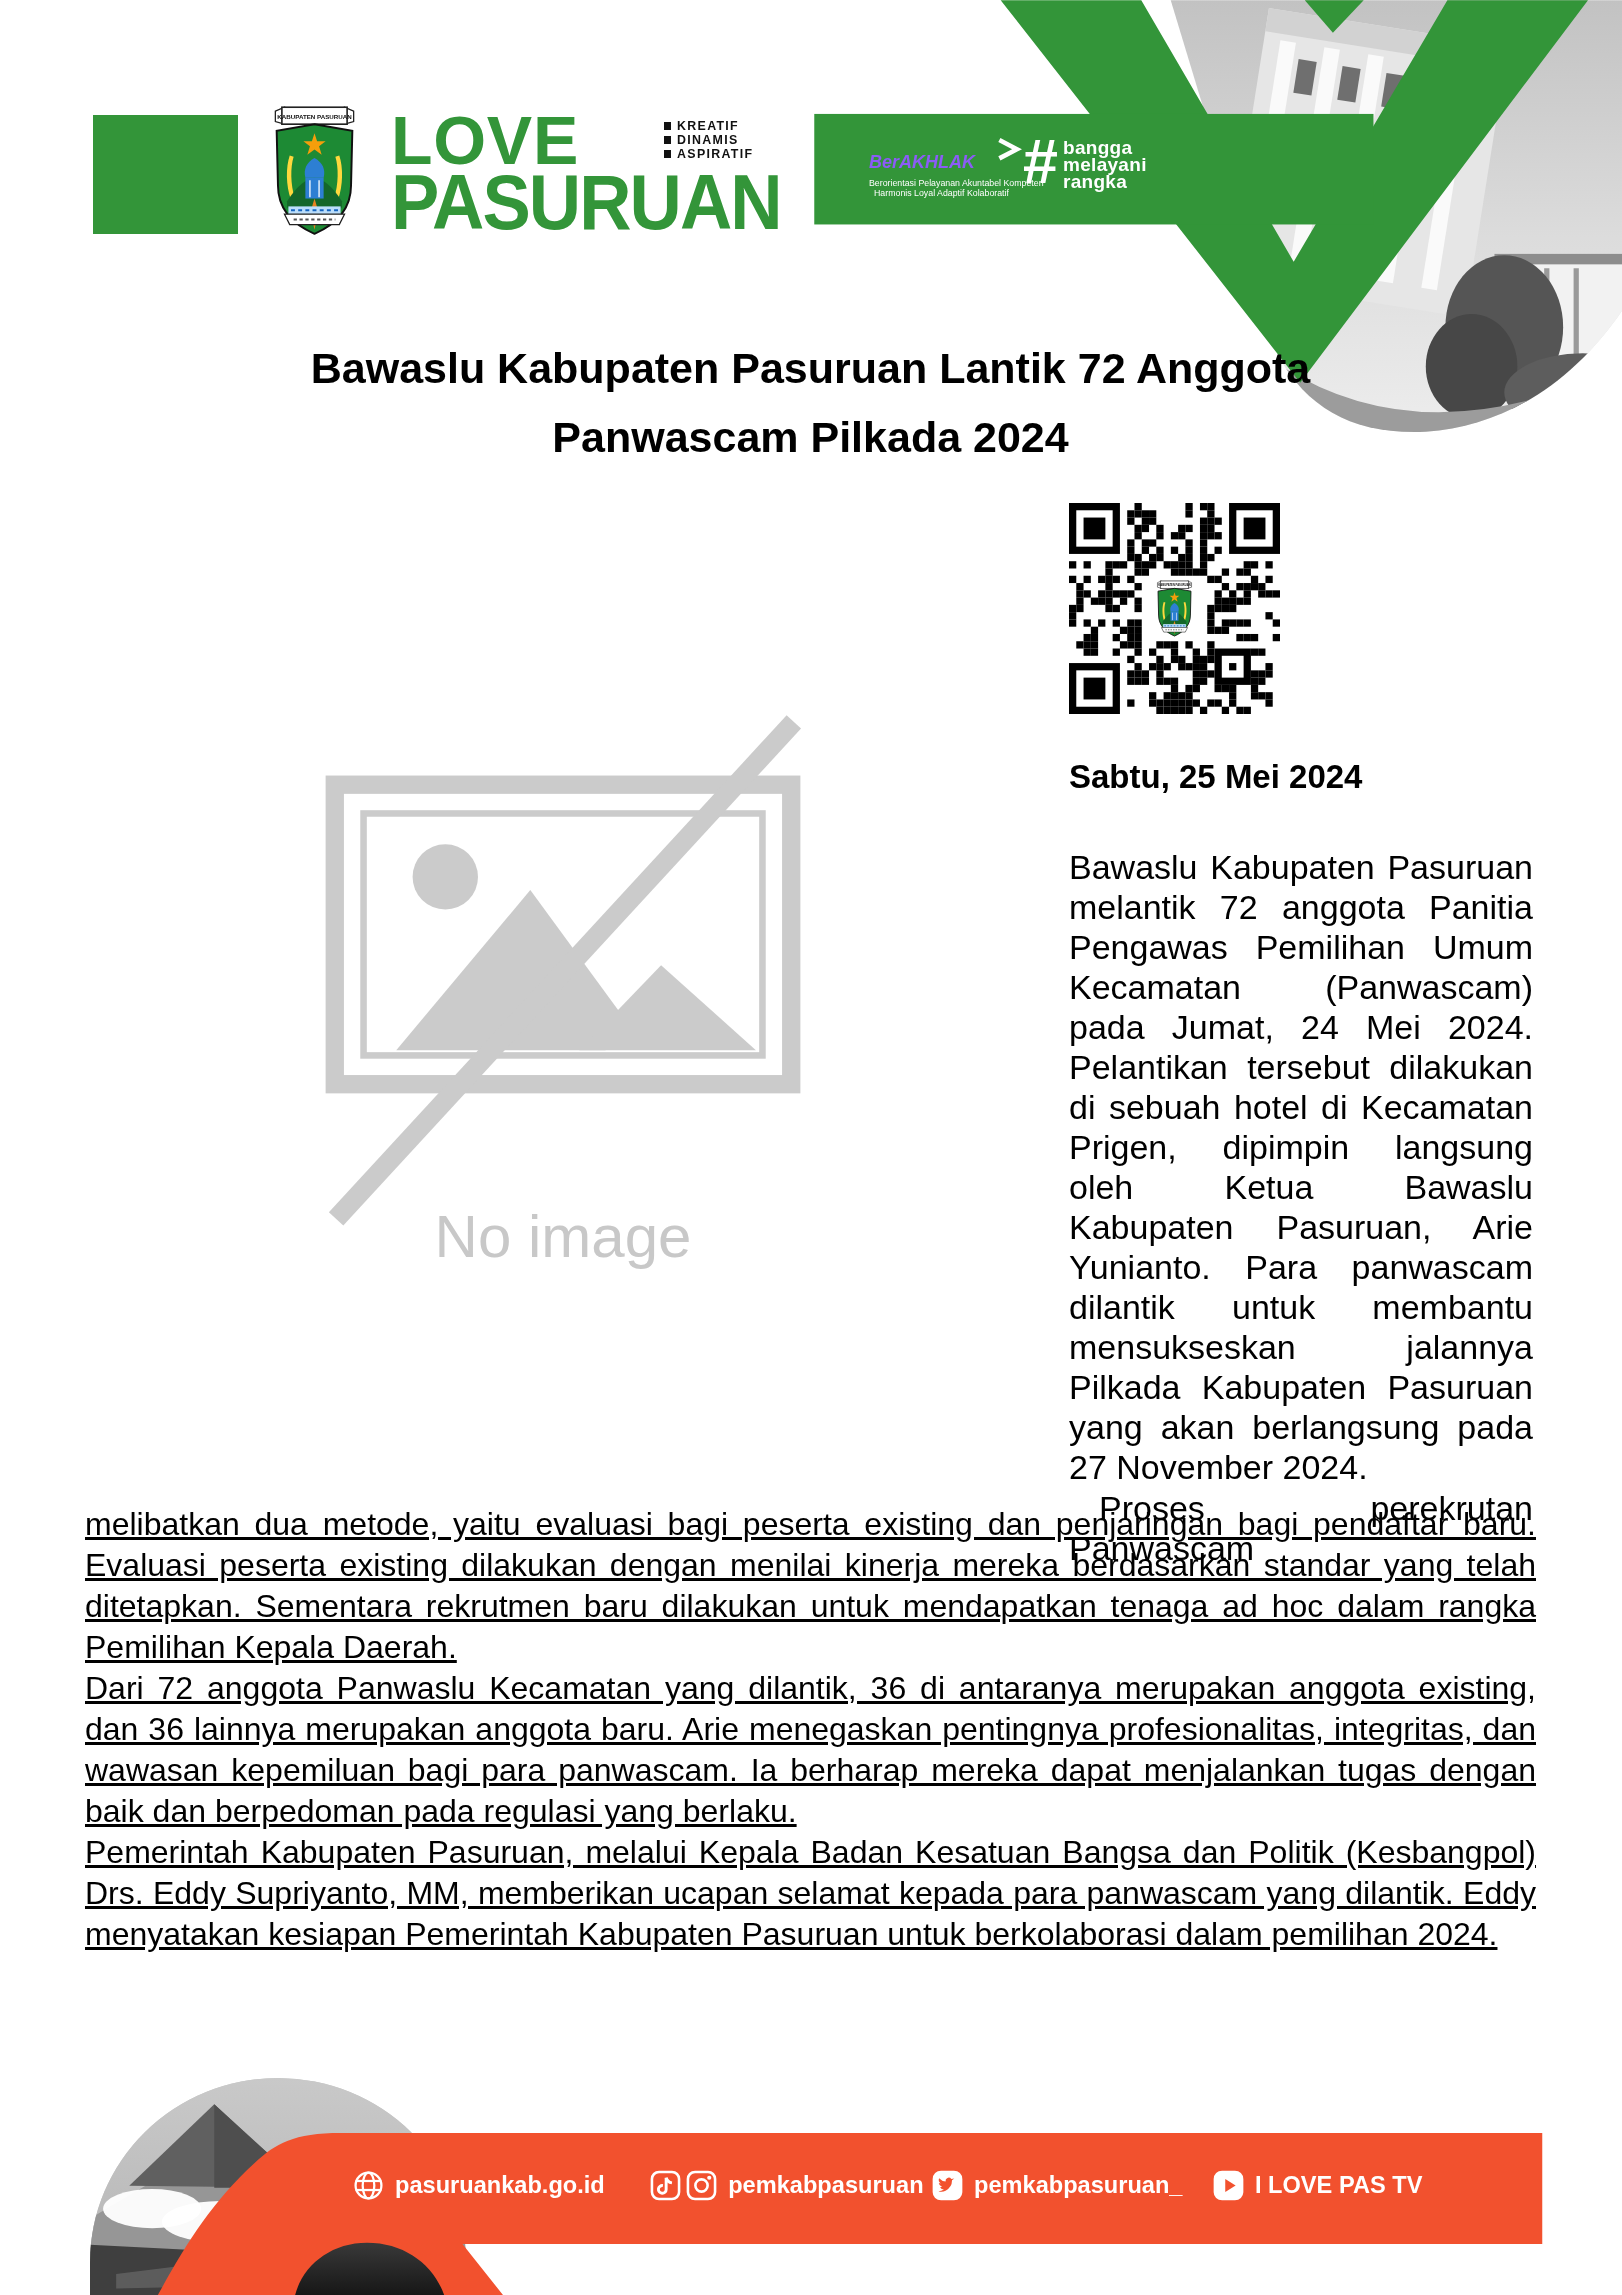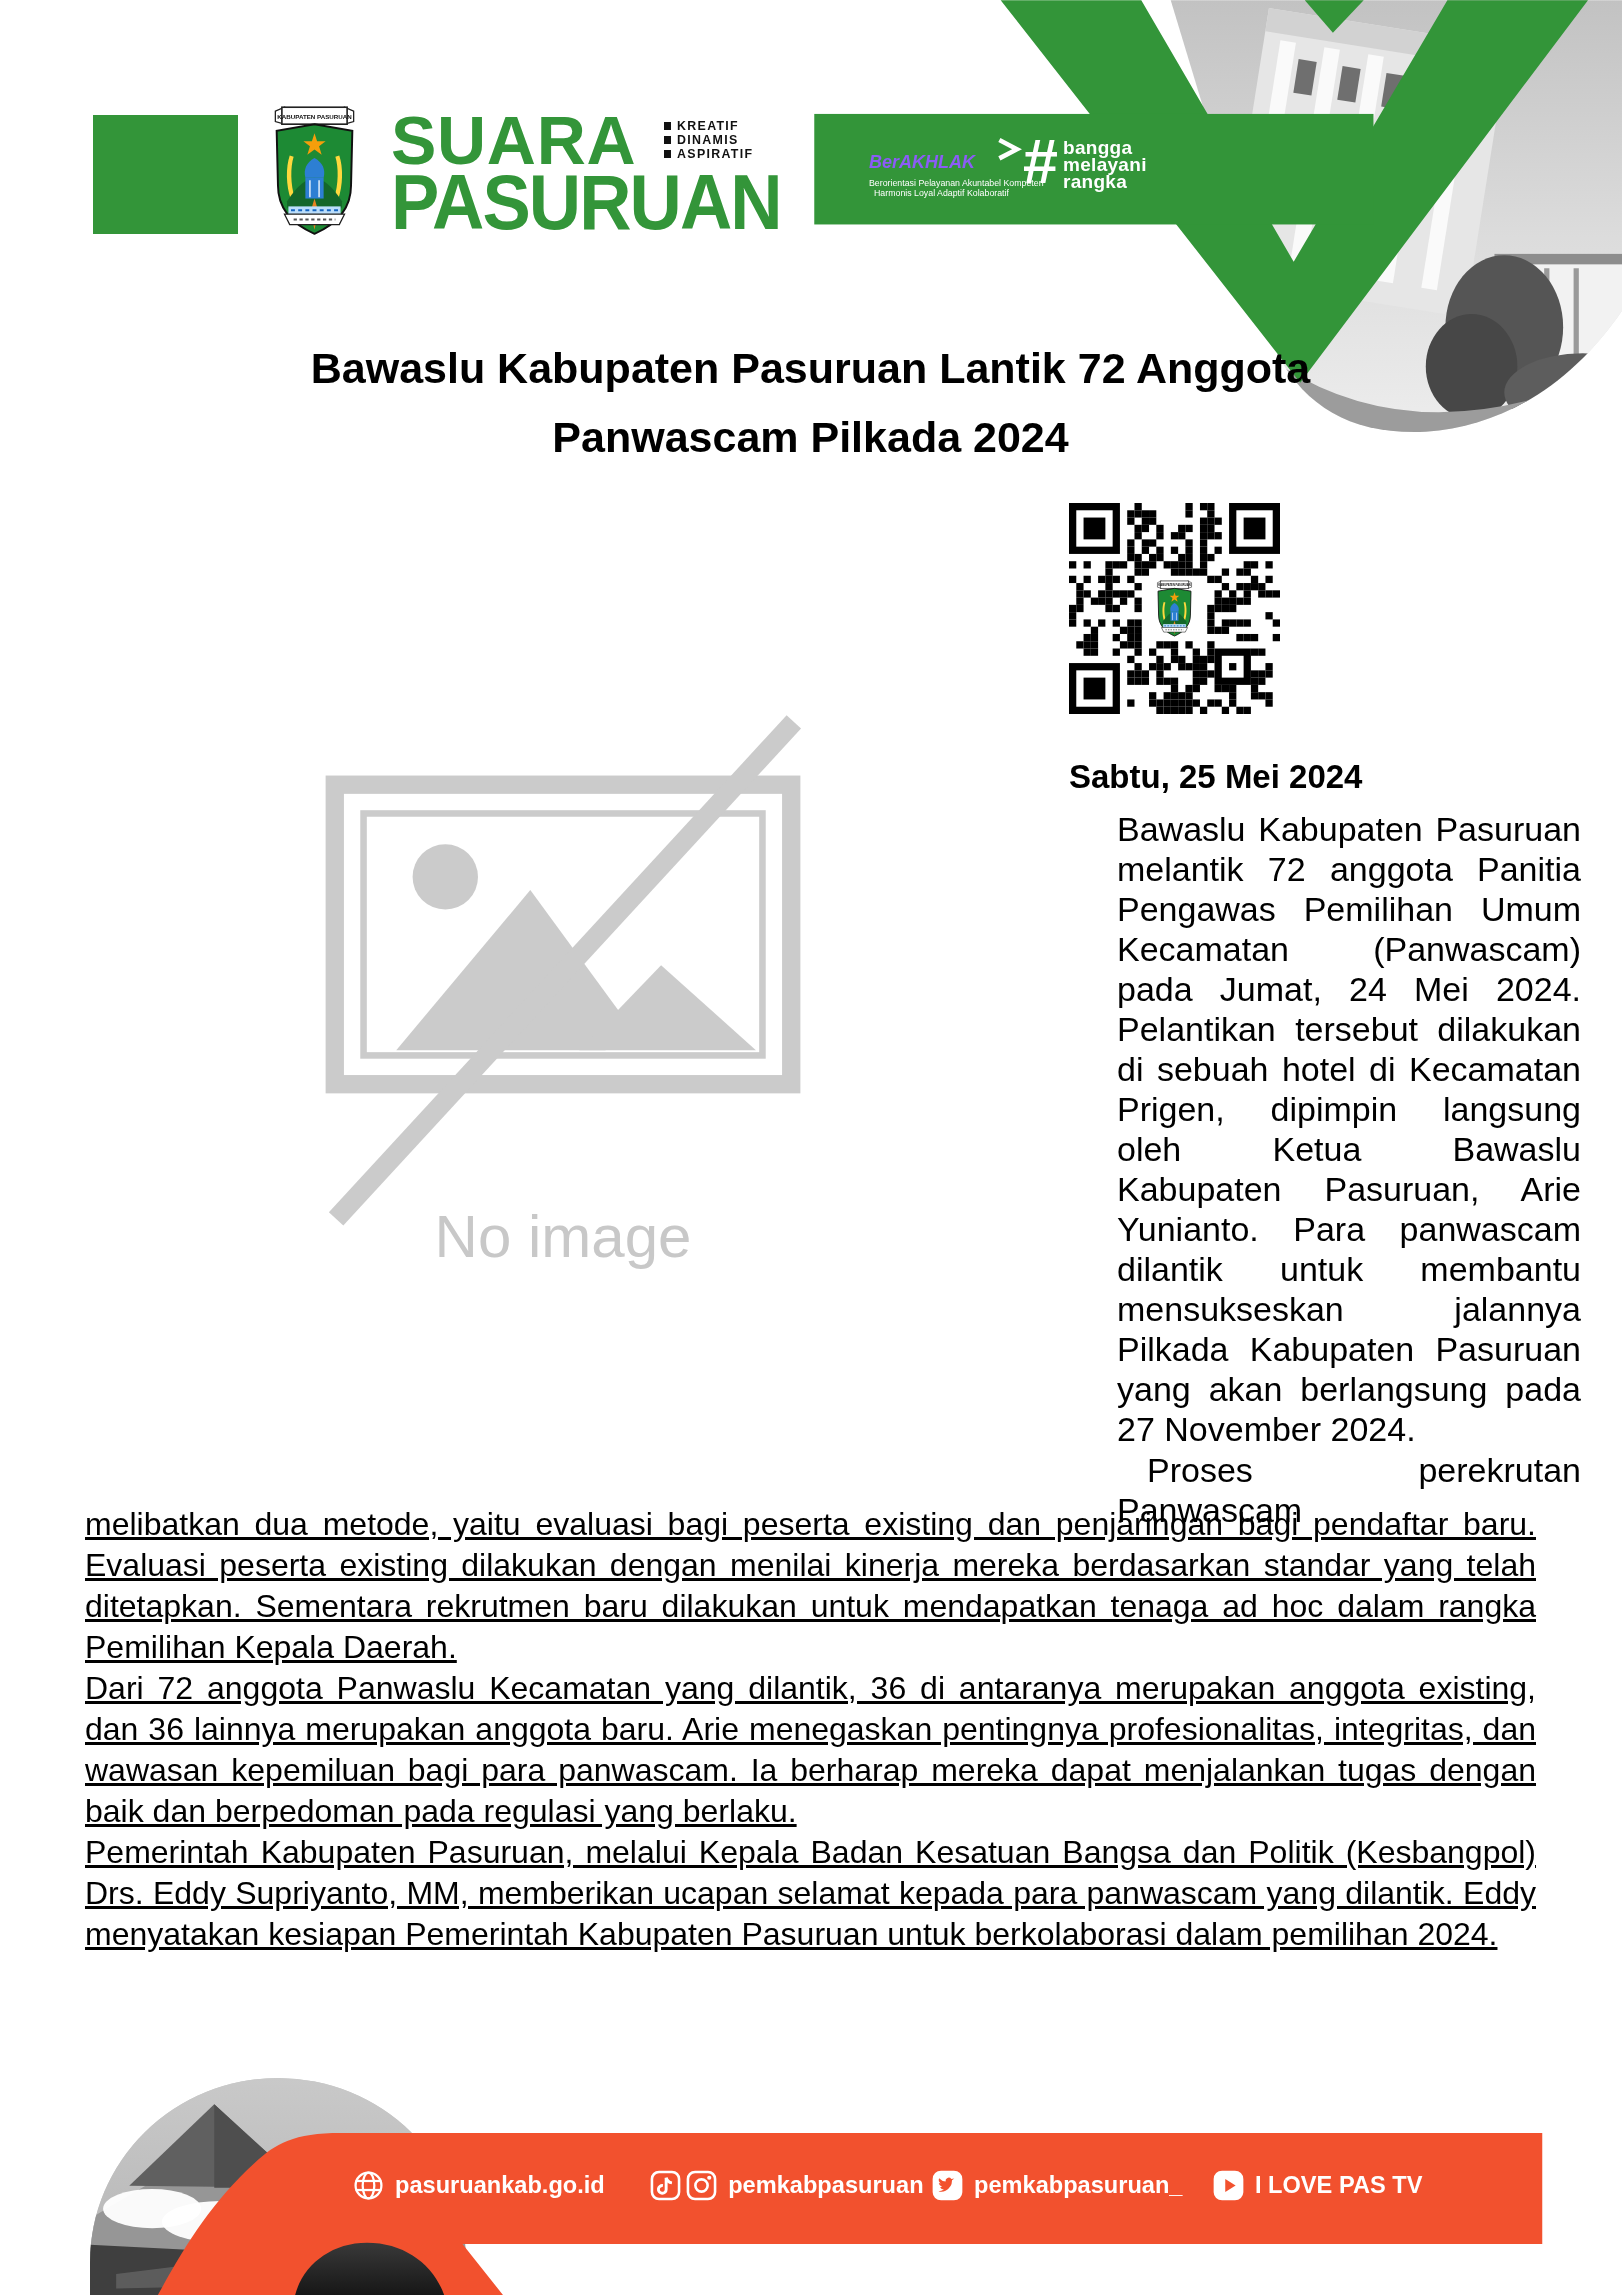--- a/index.html
+++ b/index.html
@@ -29,21 +29,21 @@
   .hashtag-lines div{font-size:19px;font-weight:bold;color:#fff;line-height:17px;letter-spacing:0.3px;}
 
   
   .title{left:85px;top:334px;width:1451px;text-align:center;font-weight:bold;font-size:43px;line-height:69px;color:#000;}
   .qr{left:1069px;top:503px;width:211px;height:211px;}
   .date{left:1069px;top:758px;font-size:33px;font-weight:bold;color:#000;}
 
   .noimage{left:298px;top:684px;width:530px;height:582px;}
   .noimage-label{position:absolute;left:0;top:518px;width:100%;text-align:center;font-size:60px;color:#c8c8c8;}
 
-  .colbody{left:1069px;top:809px;width:464px;font-size:34px;line-height:40px;text-align:justify;color:#000;margin-left:48px;}
+  .colbody{left:1069px;top:847px;width:464px;font-size:34px;line-height:40px;text-align:justify;color:#000;}
   .colbody p{margin:0;}
   .colbody p.indent{text-indent:30px;margin-top:1.3px;}
   .fullbody{left:85px;top:1504px;width:1451px;font-size:32px;line-height:41px;text-align:justify;color:#000;text-decoration:underline;}
   .fullbody p{margin:0;}
 
   
   .dome-photo{left:90px;top:2078px;width:376px;height:217px;border-radius:50% 50% 0 0 / 85% 85% 0 0;overflow:hidden;background:#c6c6c6;}
   .arch-photo{left:274px;top:2241px;width:178px;height:55px;border-radius:89px 89px 0 0/58px 58px 0 0;background:linear-gradient(#3a3a3a,#161616);}
   .footer-ribbon{left:0;top:2061px;width:1623px;height:234px;}
   .footer-items{left:0;top:2170px;width:1623px;height:39px;z-index:5;}
@@ -78,21 +78,21 @@
     </symbol>
   </defs>
 </svg>
 
 <div class="abs green-block"></div>
 
 <svg class="abs crest" viewBox="0 0 160 210">
   <use href="#crest-symbol" width="160" height="210"></use>
 </svg>
 
-<div class="abs brand1">SUARA</div>
+<div class="abs brand1">LOVE</div>
 <div class="abs brand2">PASURUAN</div>
 
 <div class="abs tagline">
   <div class="row">
       <span class="sq"></span>
       <span class="lbl">KREATIF</span>
     </div>
   <div class="row">
       <span class="sq"></span>
       <span class="lbl">DINAMIS</span>

